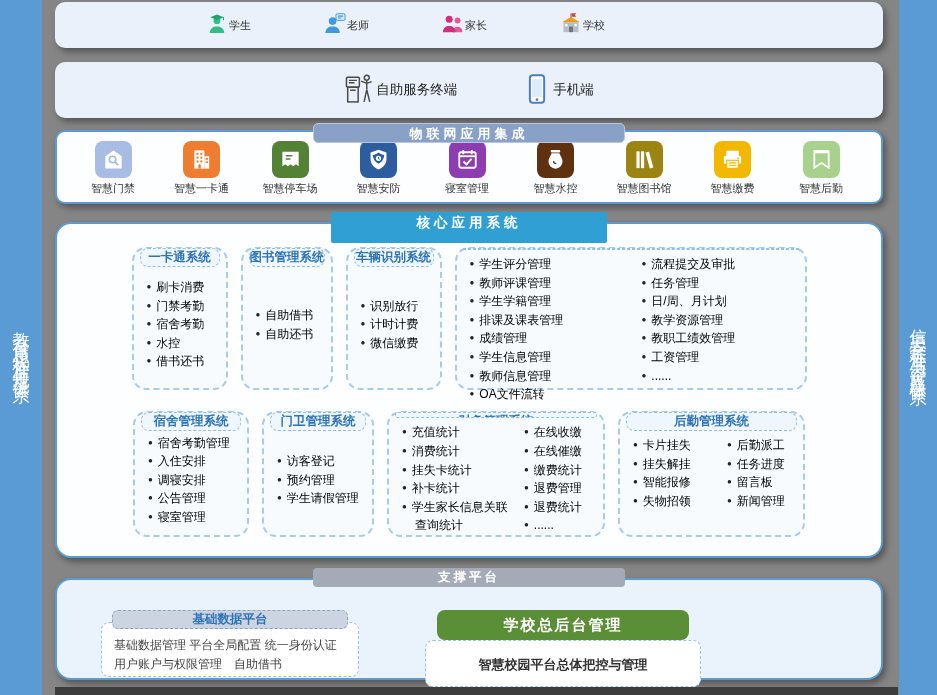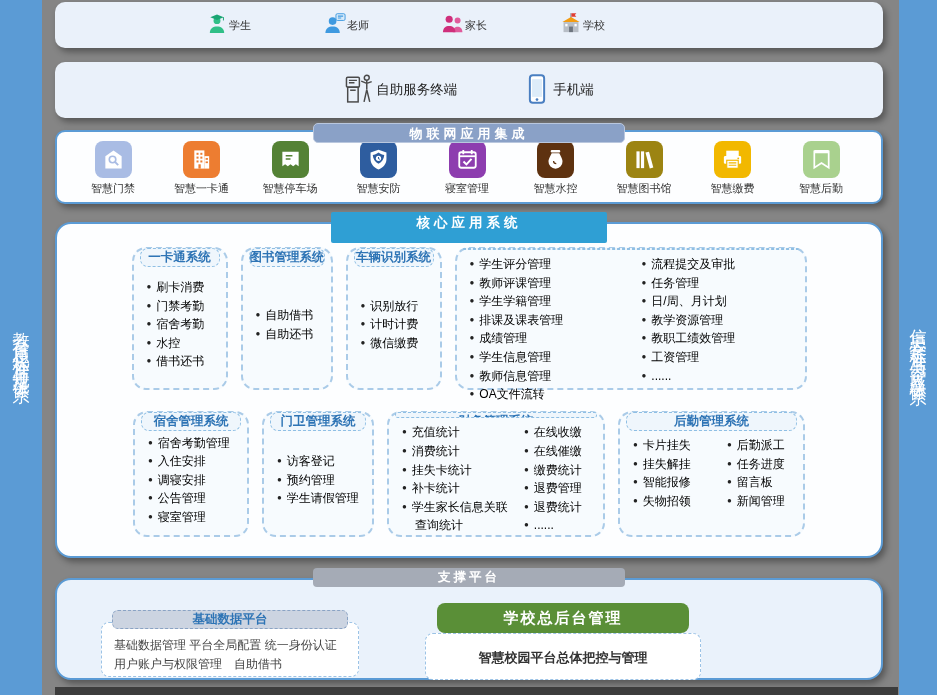--- a/index.html
+++ b/index.html
@@ -76,21 +76,21 @@
   
   .support-box { position:relative; margin-top:20px; height:102px; background:#eaf2fb;
                  border:2px solid #5b9bd5; border-radius:16px; }
   .support-content { display:flex; padding:16px 0 0 44px; gap:66px; }
   .base-group { position:relative; width:258px; margin-top:26px; }
   .base-header { position:absolute; top:-12px; left:50%; transform:translateX(-50%);
                  width:236px; background:#ccd4e1; border:1.5px dashed #8aa3c4; border-radius:6px;
                  color:#2e74b5; font-weight:bold; font-size:12.5px; text-align:center; line-height:17px; }
   .base-body { background:#fff; border:1.5px dashed #9cc3e6; border-radius:8px;
                padding:13px 10px 6px 12px; font-size:12px; color:#444; line-height:1.6; height:55px; }
-  .admin-group { width:276px; margin-top:7px; }
+  .admin-group { width:276px; margin-top:14px; }
   .admin-header { background:#5a8f37; border-radius:8px; color:#fff; font-weight:bold; font-size:15px;
                   text-align:center; line-height:30px; height:30px; margin:0 12px; letter-spacing:2px; }
   .admin-body { background:#fff; border:1.5px dashed #9cc3e6; border-radius:8px; margin-top:0;
                 text-align:center; font-weight:bold; font-size:13px; color:#333;
                 line-height:47px; height:47px; }
 
   .bottom-strip { position:absolute; left:55px; width:843px; top:687px; height:8px; background:#3c3c3c; }
 </style>
 </head>
 <body>

